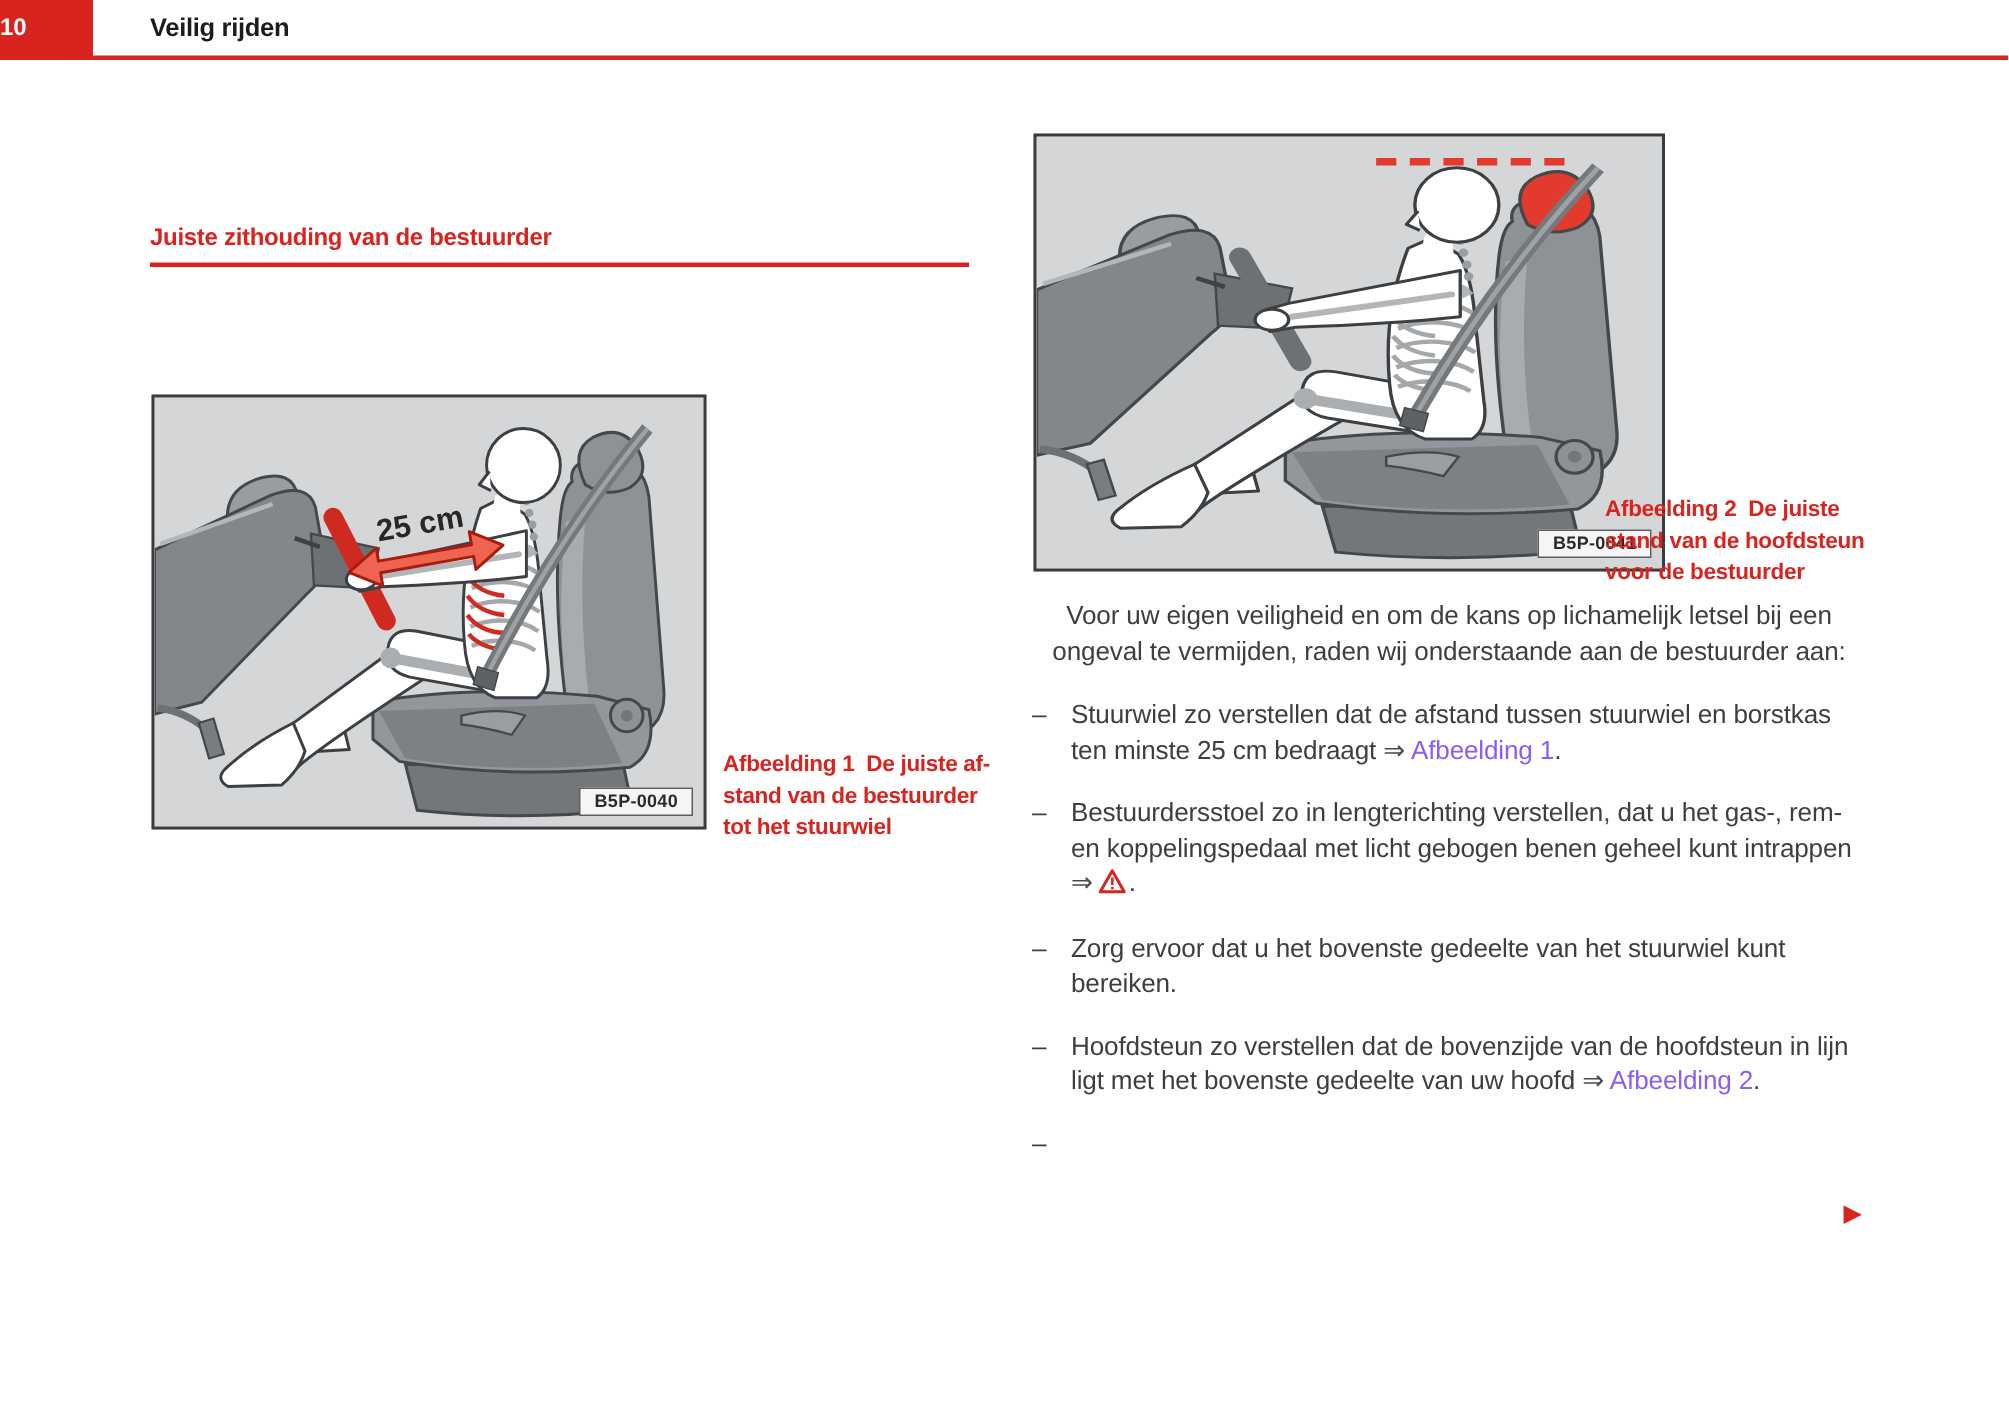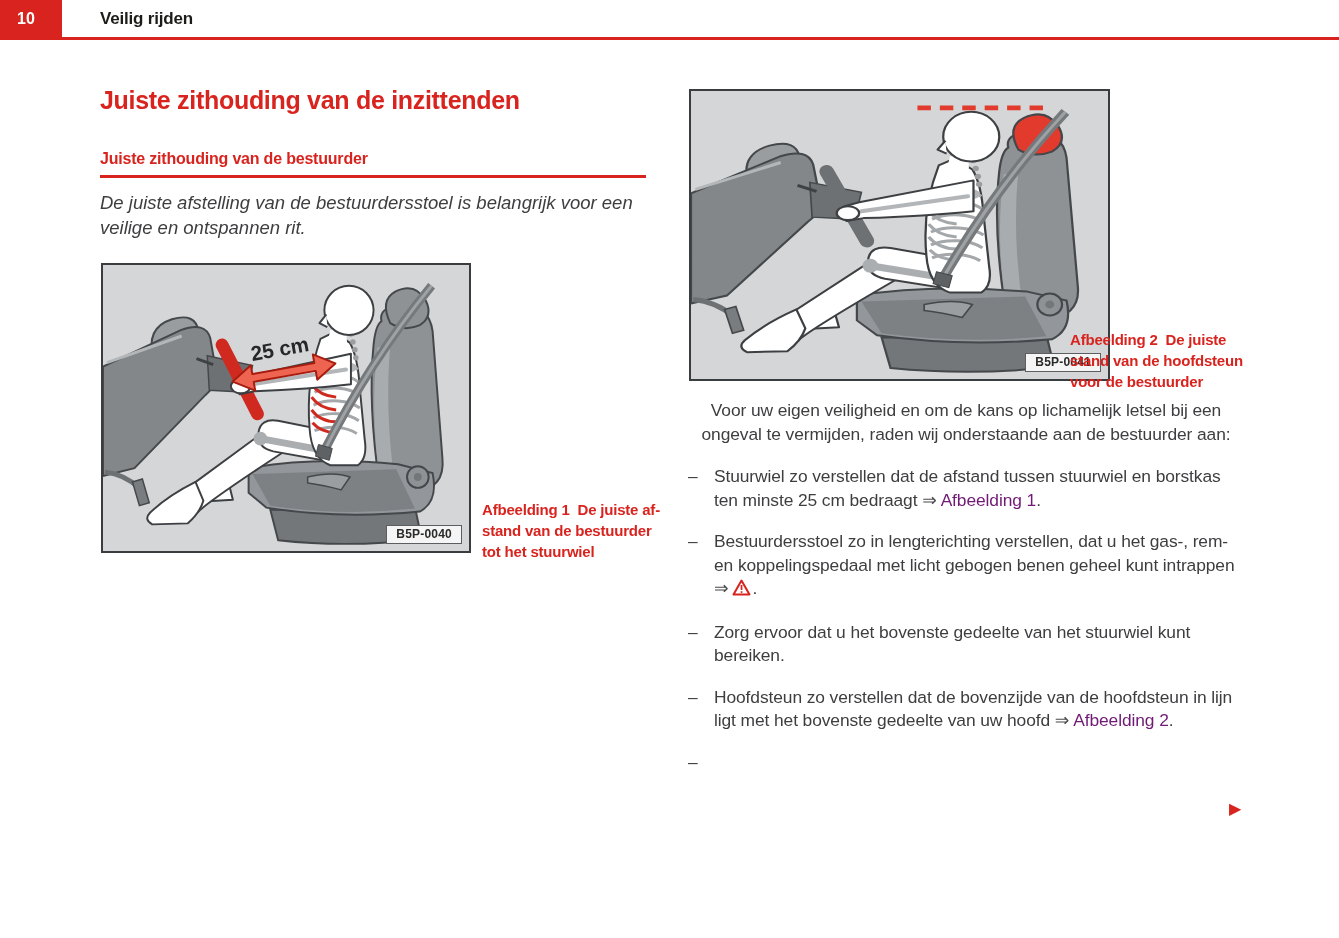--- a/index.html
+++ b/index.html
@@ -2,21 +2,21 @@
 <html><head>
 <meta charset="utf-8">
 <style>
   html,body{margin:0;padding:0;background:#ffffff;}
   .page{
     position:relative;width:1339px;height:938px;background:#ffffff;overflow:hidden;
     font-family:"Liberation Sans",sans-serif;color:#3e3e40;
   }
   
   .pagenum-box{position:absolute;left:0;top:0;width:62px;height:40px;background:#d8231e;}
-  .pagenum-box span{display:block;text-align:center;padding-right:10px;line-height:38px;
+  .pagenum-box span{display:block;text-align:left;padding-right:10px;line-height:38px;
     font-size:16px;font-weight:bold;color:#ffffff;}
   .header-rule{position:absolute;left:0;top:37px;width:100%;height:3px;background:#d8231e;}
   .section-title{position:absolute;left:100px;top:0;height:38px;line-height:38px;
     font-size:17px;font-weight:bold;color:#1c1c1a;letter-spacing:-0.2px;}
   
   .h1{position:absolute;left:100px;top:86px;width:560px;font-size:25px;font-weight:bold;
     color:#d8231e;letter-spacing:-0.3px;}
   .h2{position:absolute;left:100px;top:150px;width:546px;font-size:16px;font-weight:bold;
     color:#d8231e;letter-spacing:-0.2px;border-bottom:3px solid #d8231e;padding-bottom:7px;}
   .intro{position:absolute;left:100px;top:190px;width:546px;font-size:18.5px;font-style:italic;
@@ -33,21 +33,21 @@
     letter-spacing:-0.2px;}
   .cap1{left:482px;top:499px;width:180px;}
   .cap2{left:1070px;top:329px;width:190px;}
   
   .bodycol{position:absolute;left:688px;top:399px;width:556px;font-size:17.4px;line-height:23.5px;
     color:#3e3e40;letter-spacing:-0.1px;}
   .bodycol p{margin:0 0 19px 0;hyphens:manual;text-align:center;}
   .bullet{position:relative;padding-left:26px;margin:0 0 18px 0;hyphens:manual;}
   .bullet .dash{position:absolute;left:0;top:0;}
   .arr{color:#4a4a4c;margin-right:4px;}
-  .ref{color:#701a75;cursor:pointer;}
+  .ref{color:#8b5cf6;cursor:pointer;}
   .warn-ico{display:inline-block;vertical-align:-2px;margin-right:1px;}
   .cont{position:absolute;left:1229px;top:799px;font-size:16px;color:#d8231e;}
 </style>
 </head>
 <body>
 
 <svg width="0" height="0" style="position:absolute" aria-hidden="true">
 <defs>
 <symbol id="car-scene" viewBox="0 0 372 290">
   <rect x="0" y="0" width="372" height="290" fill="#d5d6d7"></rect>
@@ -120,23 +120,21 @@
 </svg>
 
 <div class="page">
 
   <div class="pagenum-box">
     <span>10</span>
   </div>
   <div class="header-rule"></div>
   <div class="section-title">Veilig rijden</div>
 
-  <div class="h1">Juiste zithouding van de inzittenden</div>
   <div class="h2">Juiste zithouding van de bestuurder</div>
-  <div class="intro">De juiste afstelling van de bestuurdersstoel is belangrijk voor een veilige en ontspannen rit.</div>
 
   <div class="figure" style="left:101px;top:263px;width:370px;height:290px">
     <svg class="figsvg fig1" viewBox="0 0 372 290" preserveAspectRatio="none">
       <use href="#car-scene"></use>
       <g transform="rotate(-10 184 109)">
         <polygon points="131,109 152,96 152,105 216,105 216,96 237,109 216,122 216,113 152,113 152,122" fill="#ef6450" stroke="#a81c10" stroke-width="2" stroke-linejoin="round"></polygon>
         <text x="184" y="92" text-anchor="middle" font-size="21" font-weight="bold" fill="#272727">25 cm</text>
       </g>
     </svg>
     <div class="figcode">B5P-0040</div>

